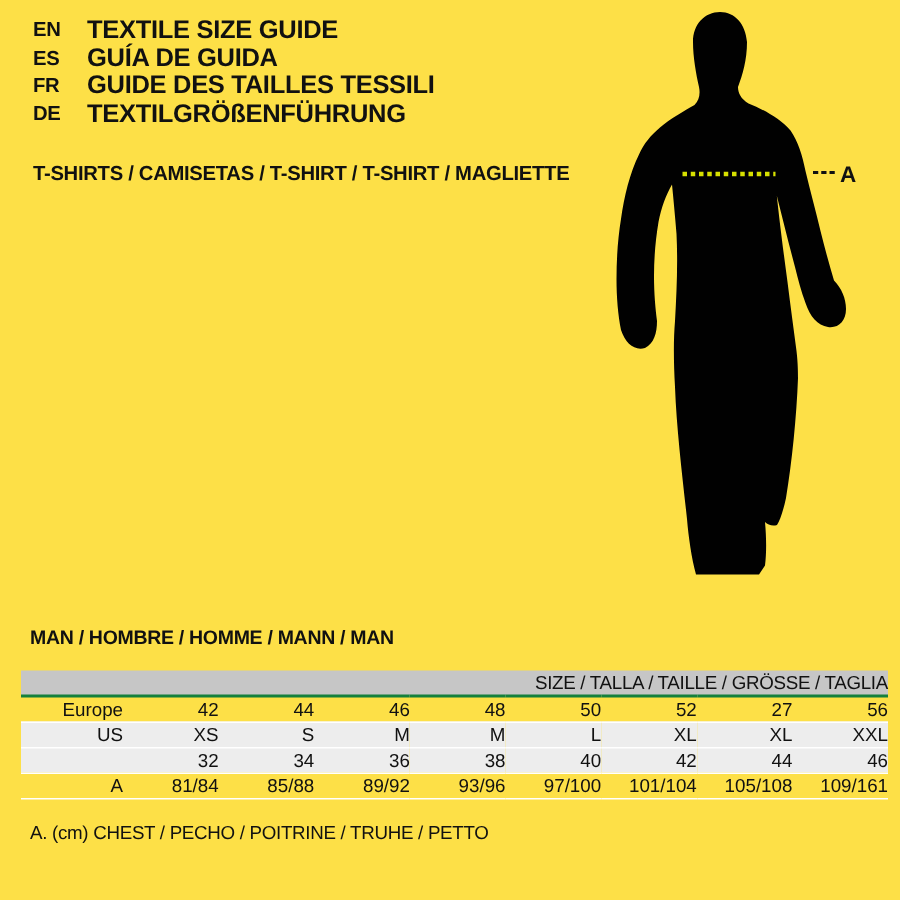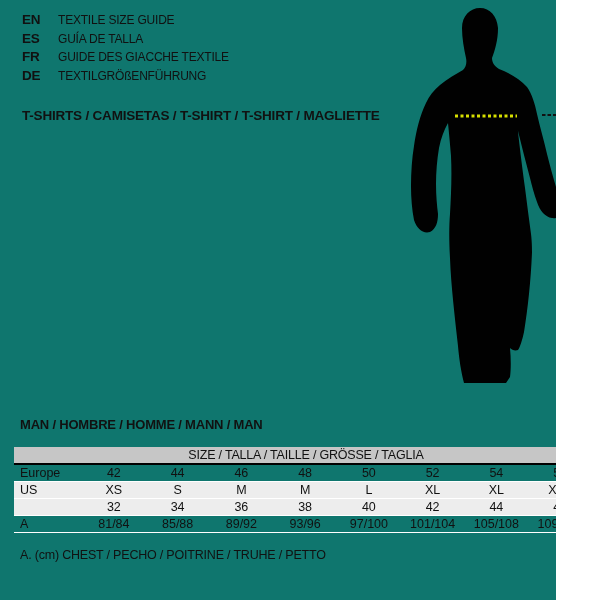--- a/index.html
+++ b/index.html
@@ -1,74 +1,74 @@
 <!DOCTYPE html>
 <html style="--header-bg: #c6c6c6; --shaded-bg: #ededed;"><head>
 <meta charset="utf-8">
 <style>
   * { margin: 0; padding: 0; box-sizing: border-box; }
   html, body { background: #fff; }
   body { font-family: "Liberation Sans", sans-serif; color: #111; }
   .page {
     position: relative;
-    width: 556px; height: 600px;
-    background: #0f766e;
+    width: 600px; height: 600px;
+    background: #fde047;
     overflow: hidden;
   }
 
   
   .lang-list { position: absolute; top: 11px; left: 22px; }
   .lang-row { display: flex; line-height: 18.5px; }
   .lang-code { width: 36px; font-size: 13.5px; font-weight: 700; letter-spacing: -0.2px; }
-  .lang-label { font-size: 12px; font-weight: 400; letter-spacing: -0.2px; }
+  .lang-label { font-size: 17px; font-weight: 700; letter-spacing: -0.2px; }
 
   
   .categories { position: absolute; top: 107px; left: 22px; }
   .category-line { font-size: 13.5px; font-weight: 700; letter-spacing: -0.2px; line-height: 18px; }
 
   
   .figure { position: absolute; left: 403px; top: 4px; width: 175px; height: 385px; }
 
   
   .section-title { position: absolute; top: 417px; left: 20px; font-size: 13px; font-weight: 700; letter-spacing: -0.2px; }
 
   
   .size-table-wrap { position: absolute; top: 447px; left: 14px; width: 578px; }
   table.size-table { width: 100%; border-collapse: collapse; table-layout: fixed; }
   table.size-table td, table.size-table th { font-size: 12.5px; font-weight: 400; height: 17px; vertical-align: middle; }
   td.header-cell {
     background: var(--header-bg, #c6c6c6);
-    text-align: center; padding-left: 6px; letter-spacing: -0.2px;
-    border-bottom: 2px solid #000000;
+    text-align: right; padding-left: 6px; letter-spacing: -0.2px;
+    border-bottom: 2px solid #15803d;
   }
   td.label-cell { text-align: left; padding-left: 6px; }
   td.value-cell { text-align: center; }
   tr.shaded td { background: var(--shaded-bg, #ededed); }
-  tr.data-row td { border-bottom: 1px solid #fff; }
+  tr.data-row td { border-bottom: 1px solid #fff; text-align: right; }
 
   
   .footnote { position: absolute; top: 548px; left: 20px; font-size: 12.5px; font-weight: 400; letter-spacing: -0.2px; }
 </style>
 </head>
 <body>
 
 <div class="page">
 
   <div class="lang-list">
     <div class="lang-row">
       <span class="lang-code">EN</span>
       <span class="lang-label">TEXTILE SIZE GUIDE</span>
     </div>
     <div class="lang-row">
       <span class="lang-code">ES</span>
-      <span class="lang-label">GUÍA DE TALLA</span>
+      <span class="lang-label">GUÍA DE GUIDA</span>
     </div>
     <div class="lang-row">
       <span class="lang-code">FR</span>
-      <span class="lang-label">GUIDE DES GIACCHE TEXTILE</span>
+      <span class="lang-label">GUIDE DES TAILLES TESSILI</span>
     </div>
     <div class="lang-row">
       <span class="lang-code">DE</span>
       <span class="lang-label">TEXTILGRÖßENFÜHRUNG</span>
     </div>
   </div>
 
   <div class="categories">
     <div class="category-line">T-SHIRTS / CAMISETAS / T-SHIRT / T-SHIRT / MAGLIETTE</div>
   </div>
@@ -141,21 +141,21 @@
           <td class="header-cell" colspan="9">SIZE / TALLA / TAILLE / GRÖSSE / TAGLIA</td>
         </tr>
         <tr class="data-row">
           <td class="label-cell">Europe</td>
           <td class="value-cell">42</td>
           <td class="value-cell">44</td>
           <td class="value-cell">46</td>
           <td class="value-cell">48</td>
           <td class="value-cell">50</td>
           <td class="value-cell">52</td>
-          <td class="value-cell">54</td>
+          <td class="value-cell">27</td>
           <td class="value-cell">56</td>
         </tr>
         <tr class="data-row shaded">
           <td class="label-cell">US</td>
           <td class="value-cell">XS</td>
           <td class="value-cell">S</td>
           <td class="value-cell">M</td>
           <td class="value-cell">M</td>
           <td class="value-cell">L</td>
           <td class="value-cell">XL</td>

